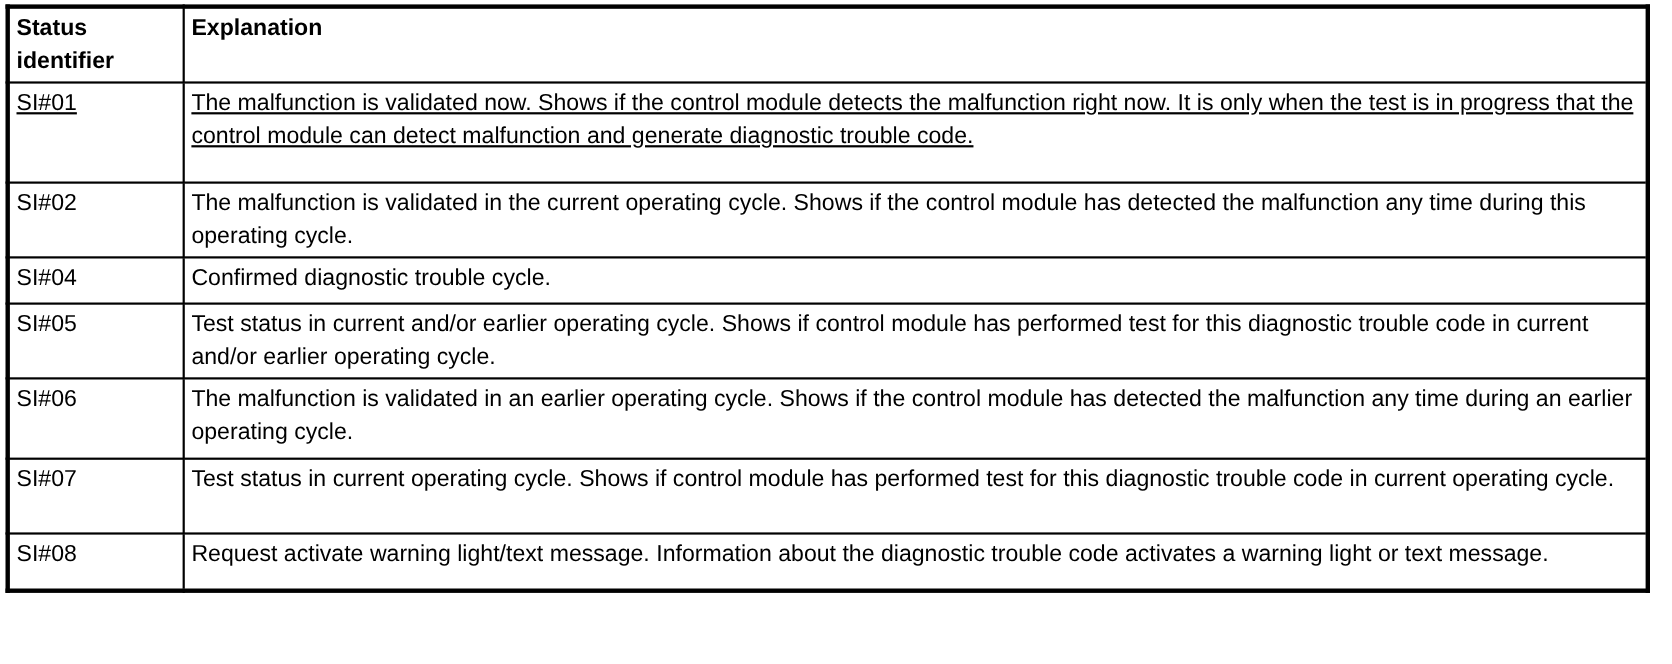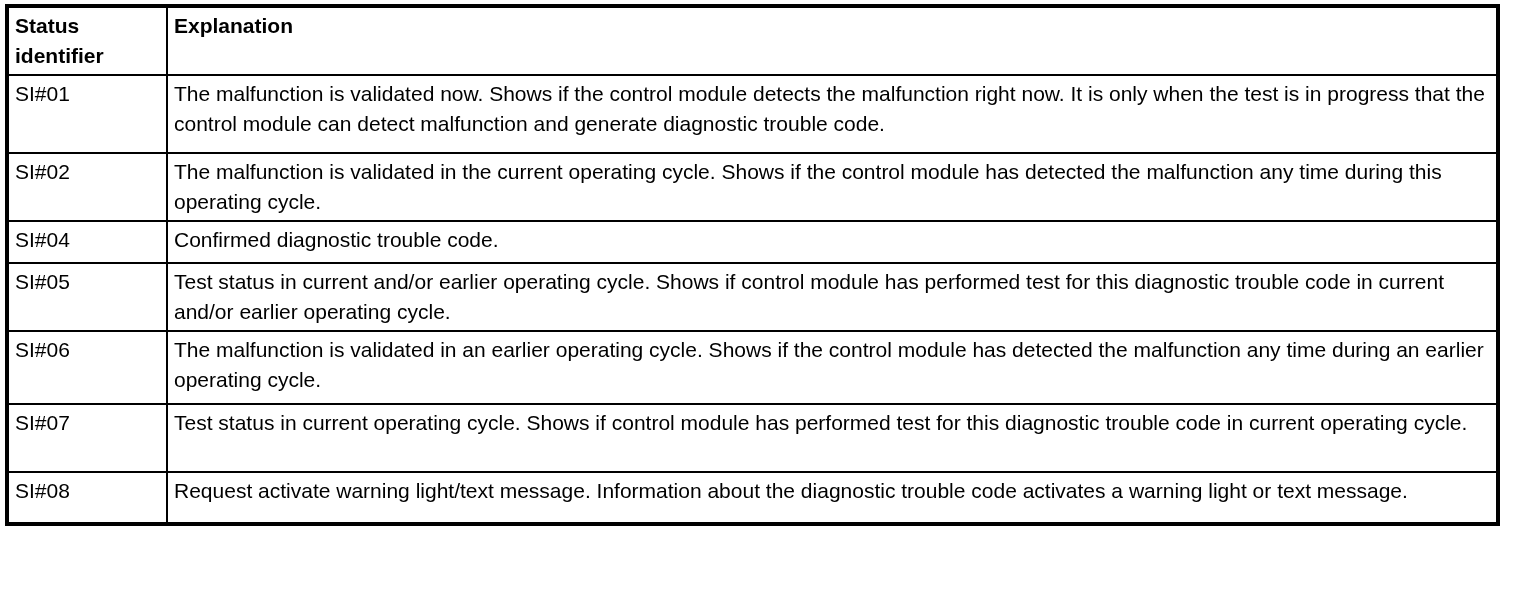--- a/index.html
+++ b/index.html
@@ -32,21 +32,21 @@
     padding: 3px 10px 3px 6px;
     box-sizing: border-box;
     overflow: hidden;
   }
   table.status-table th {
     font-weight: bold;
   }
   col.c-id  { width: 160px; }
   col.c-exp { width: auto; }
   thead th { height: 67px; }
-  tbody tr:nth-child(1) td { height: 78px; }
+  tbody tr:nth-child(1) td { height: 91px; text-decoration: underline; }
   tbody tr:nth-child(2) td { height: 65px; }
   tbody tr:nth-child(3) td { height: 42px; }
   tbody tr:nth-child(4) td { height: 56px; }
   tbody tr:nth-child(5) td { height: 73px; margin-left: 43px; }
   tbody tr:nth-child(6) td { height: 68px; }
   tbody tr:nth-child(7) td { height: 52px; }
   tbody tr:nth-child(8) td { height: 66px; }
 </style>
 </head>
 <body>
@@ -67,21 +67,21 @@
       <tr>
         <td>SI#01</td>
         <td>The malfunction is validated now. Shows if the control module detects the malfunction right now. It is only when the test is in progress that the control module can detect malfunction and generate diagnostic trouble code.</td>
       </tr>
       <tr>
         <td>SI#02</td>
         <td>The malfunction is validated in the current operating cycle. Shows if the control module has detected the malfunction any time during this operating cycle.</td>
       </tr>
       <tr>
         <td>SI#04</td>
-        <td>Confirmed diagnostic trouble code.</td>
+        <td>Confirmed diagnostic trouble cycle.</td>
       </tr>
       <tr>
         <td>SI#05</td>
         <td>Test status in current and/or earlier operating cycle. Shows if control module has performed test for this diagnostic trouble code in current and/or earlier operating cycle.</td>
       </tr>
       <tr>
         <td>SI#06</td>
         <td>The malfunction is validated in an earlier operating cycle. Shows if the control module has detected the malfunction any time during an earlier operating cycle.</td>
       </tr>
       <tr>

